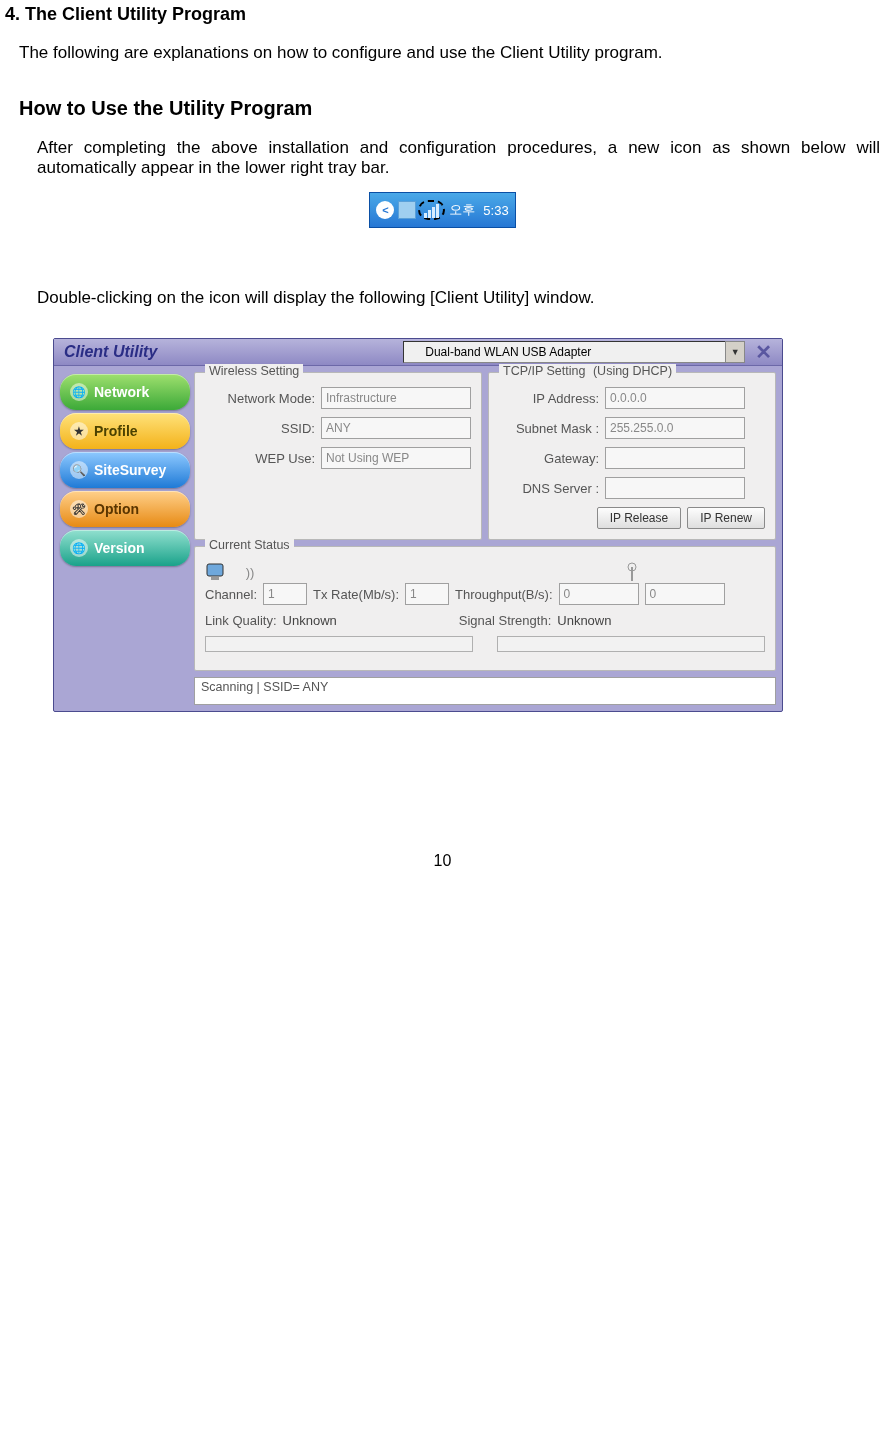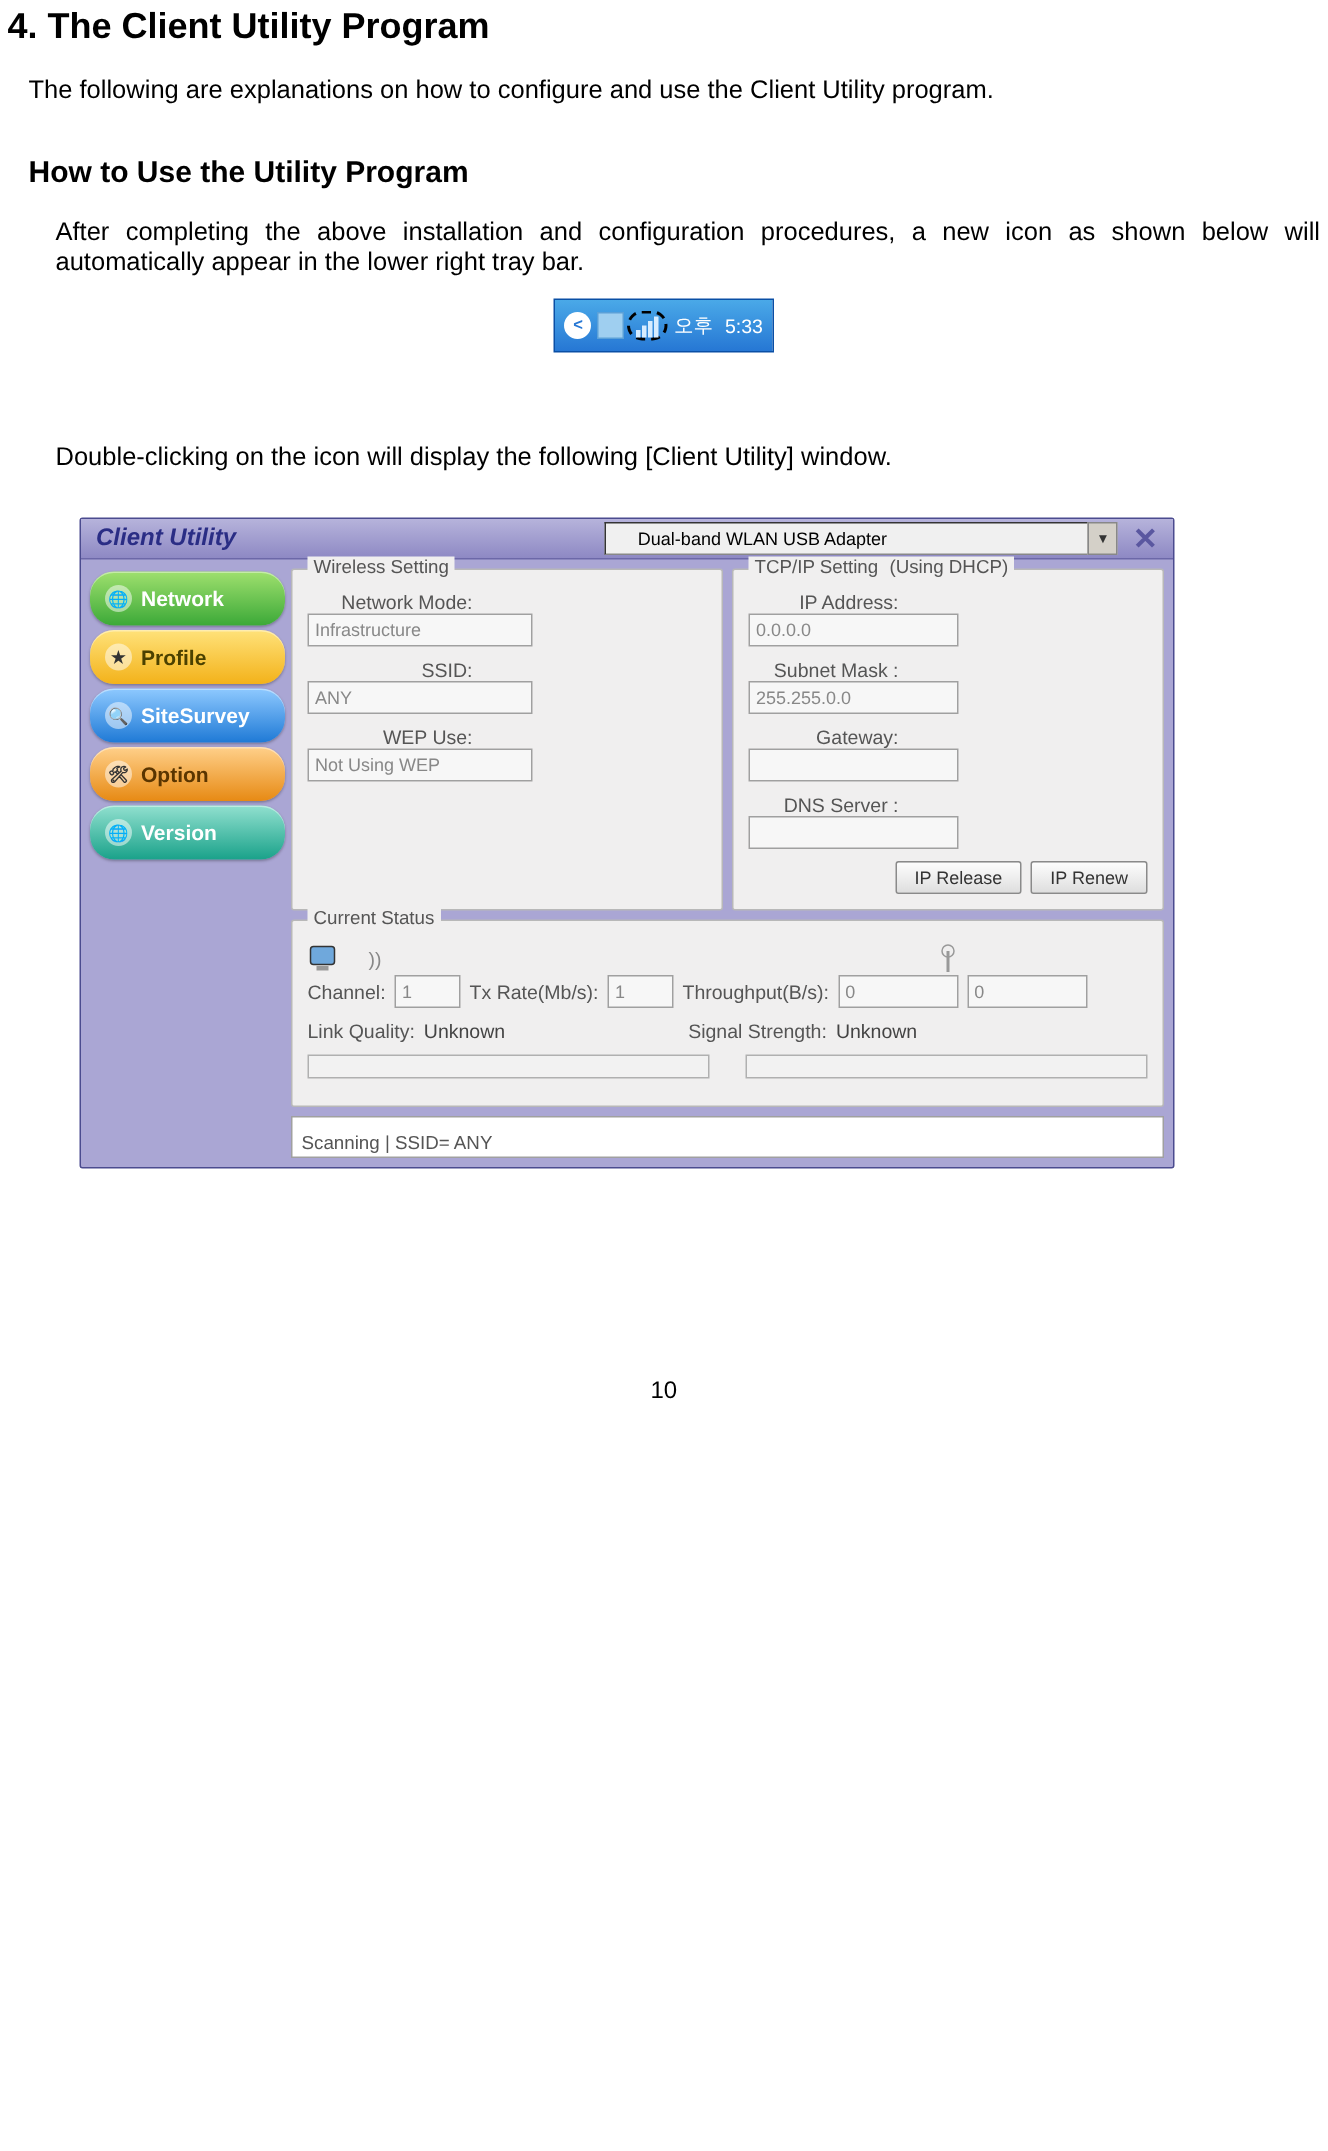--- a/index.html
+++ b/index.html
@@ -8,21 +8,21 @@
     padding: 0;
     background: #fff;
     width: 885px;
     font-size: 15px;
     color: #000;
   }
   .page {
     padding: 0 5px 0 5px;
   }
   h1.section-title {
-    font-size: 24px;
+    font-size: 18px;
     font-weight: bold;
     margin: 4px 0 18px 0;
   }
   h2.subsection-title {
     font-size: 20px;
     font-weight: bold;
     margin: 34px 0 18px 14px;
   }
   p.intro {
     margin: 0 0 0 14px;
@@ -190,22 +190,22 @@
     top:-9px;
     left:10px;
     background:#f0efef;
     padding: 0 4px;
     font-size:12.5px;
     color:#555;
   }
   .panel .legend .extra { margin-left:4px; }
   .form-row {
     display:flex;
+    align-items:center;
     margin-bottom: 8px;
-    flex-direction: column;
   }
   .form-row label {
     text-align:right;
     padding-right:6px;
     color:#555;
   }
   .ws label { width:110px; }
   .ip label { width:100px; }
   .form-row input[type=text] {
     height:20px;
@@ -249,21 +249,21 @@
   .status .sig-icon, .status .comp-icon {
     width:26px; height:22px; display:inline-flex; align-items:center; justify-content:center; margin-right:6px;
   }
   .status-line {
     height:22px;
     border:1px solid #a0a0a0;
     background:#fff;
     font-size:12.5px;
     color:#555;
     padding:2px 6px;
-    display:flex; align-items:flex-end;
+    display:flex; align-items:flex-start;
   }
 
   .page-number {
     text-align:center;
     font-size:16px;
     margin-top: 140px;
   }
 </style>
 </head>
 <body>

